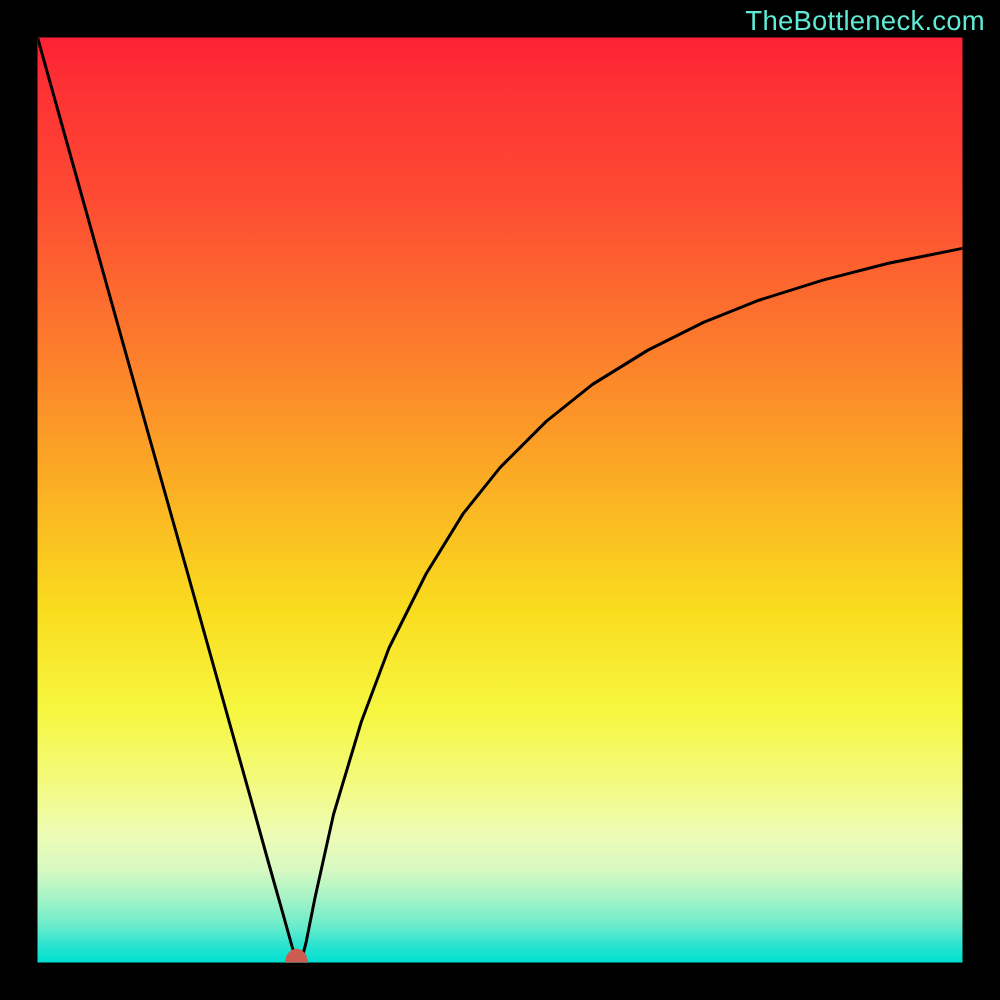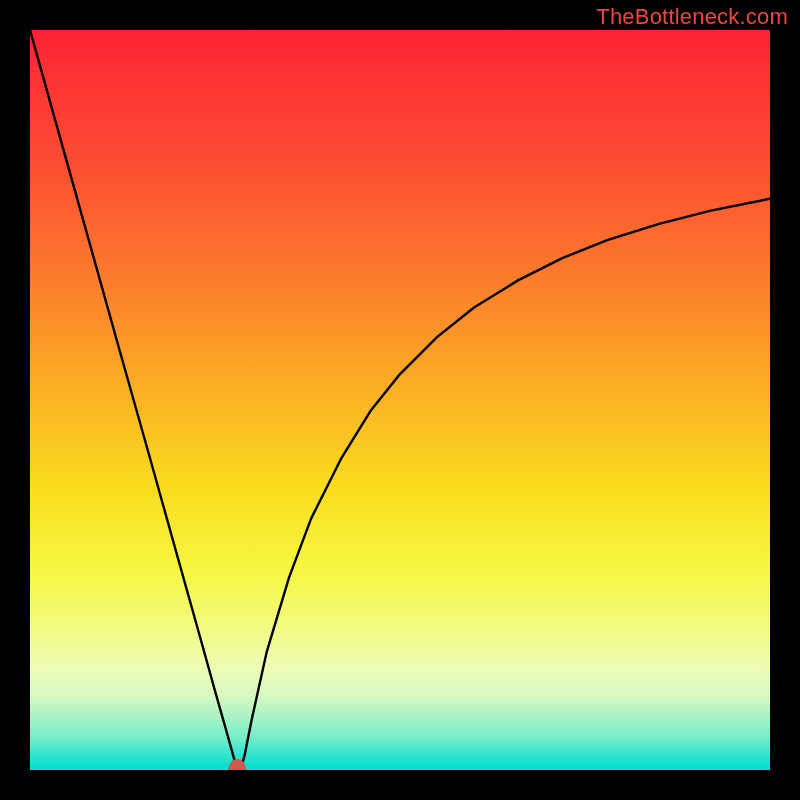--- a/index.html
+++ b/index.html
@@ -46,21 +46,21 @@
     position: absolute;
     left: 0;
     top: 0;
     width: 740px;
     height: 740px;
   }
   .watermark {
     position: absolute;
     top: 4px;
     right: 12px;
-    color: #ef4444;
+    color: #5eead4;
     font-size: 22px;
     font-weight: 500;
     letter-spacing: 0.2px;
     user-select: none;
   }
 </style>
 </head>
 <body>
 
 <div class="frame">

